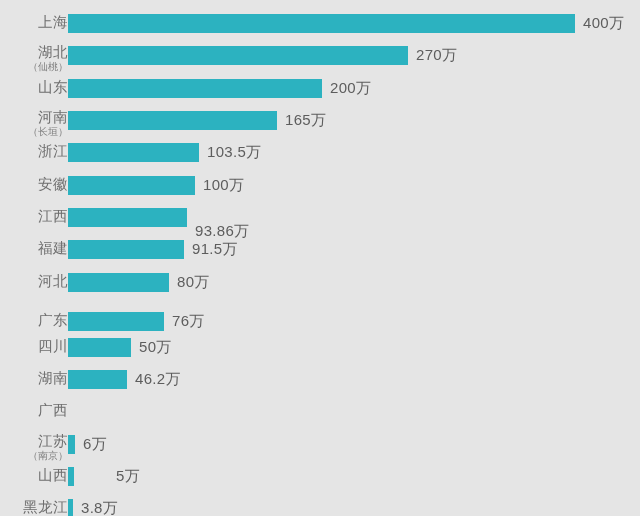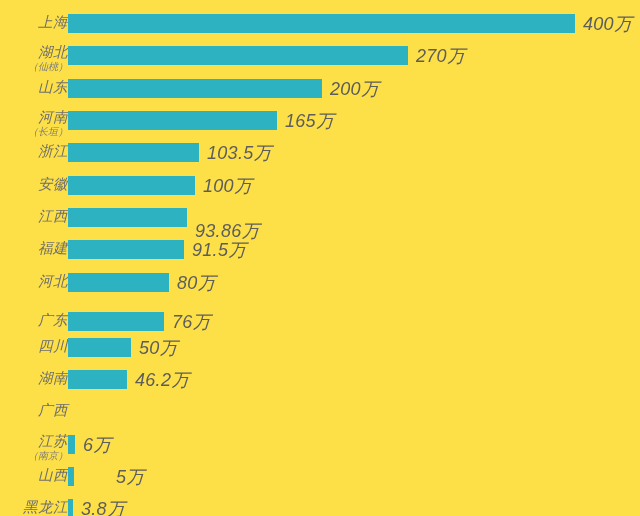--- a/index.html
+++ b/index.html
@@ -59,30 +59,30 @@
   .bar {
     height: 19px;
     background: #2cb2c0;
     flex: 0 0 auto;
   }
   .bar.thin {
     height: 19px;
   }
   .value-label {
     color: #5d5d5d;
-    font-size: 18px;
+    font-size: 15px;
     margin-left: 8px;
     white-space: nowrap;
     letter-spacing: 0.3px;
   }
 </style>
 </head>
 <body>
 
-<div id="chart-root" style="background: #fde047; font-style: italic;">
+<div id="chart-root" style="background: #e5e5e5;">
     <div class="bar-row" style="top: 14px; height: 19px;">
       <div class="cat-label" style="top: 0px;">
         <span class="main">上海</span>
       </div>
       <div class="bar-track">
         <div class="bar" style="width: 507px; background: rgb(44, 178, 192);"></div>
         <span class="value-label" style="color: rgb(93, 93, 93);">400万</span>
       </div>
     </div>
     <div class="bar-row" style="top: 46px; height: 19px;">

